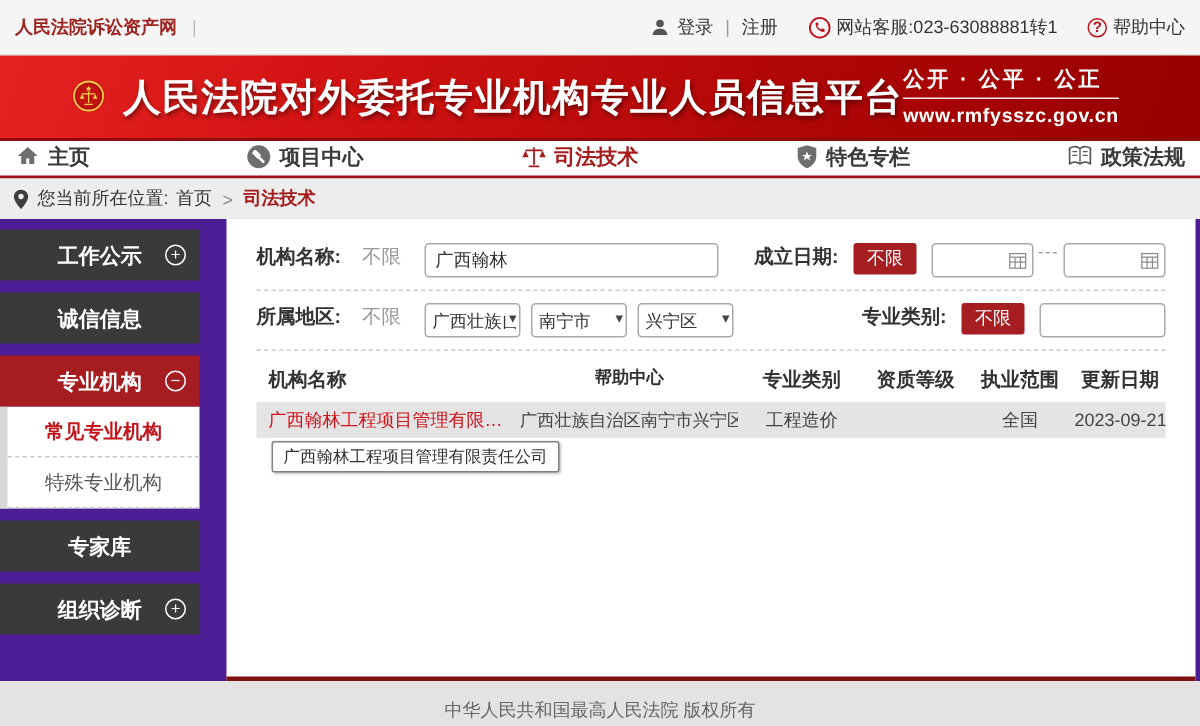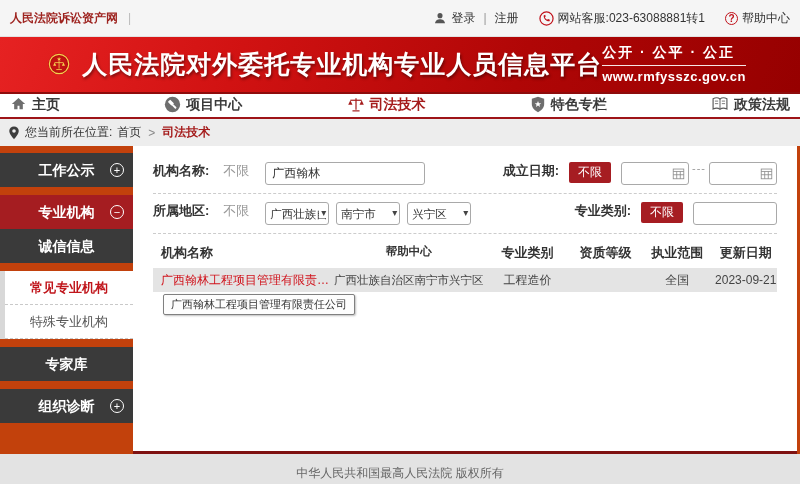--- a/index.html
+++ b/index.html
@@ -38,21 +38,21 @@
   .nav-item.active { color:#a51c1c; }
 
   
   .crumbbar { height:28px; background:#ededed; display:flex; align-items:center; gap:5px;
     padding:0 8px; font-size:12px; color:#333; }
   .crumb-link { cursor:pointer; }
   .crumb-sep { color:#888; margin:0 2px; }
   .crumb-current { color:#a51c1c; font-weight:bold; }
 
   
-  .content { height:315px; display:flex; background:#c2410c; }
+  .content { height:315px; display:flex; background:#4c1d95;gap:18px; }
   .sidebar { width:133px; padding-top:7px; flex:none; }
   .side-item { height:34px; line-height:34px; margin-bottom:8px; background:#3a3a3a; color:#fff;
     font-size:14px; font-weight:bold; text-align:center; position:relative; cursor:pointer; }
   .side-item.active { background:#a51d21; margin-bottom:0; }
   .circ { position:absolute; right:9px; top:50%; transform:translateY(-50%); width:14px; height:14px;
     border:1px solid #fff; border-radius:50%; font-size:11px; line-height:12px; font-weight:normal; text-align:center; }
   .side-sub { background:#fff; border-left:5px solid #d8d8d8; margin-bottom:8px; }
   .sub-item { height:34px; line-height:34px; text-align:center; font-size:13px; color:#555;
     border-bottom:1px dashed #c9c9c9; cursor:pointer; }
   .sub-item.active { color:#c0161c; font-weight:bold; }
@@ -62,21 +62,21 @@
 
   .frow { display:flex; align-items:center; justify-content:space-between;
     padding:8px 0; border-bottom:1px dashed #ccc; }
   .fgroup { display:flex; align-items:flex-start; }
   .flabel { font-size:13px; font-weight:bold; color:#333; white-space:nowrap; }
   .unlim-text { font-size:13px; color:#999; margin:0 16px 0 14px; cursor:pointer; }
   .unlim-btn { background:#a61d22; color:#fff; font-size:12px; padding:2px 9px; border-radius:2px;
     margin:0 10px 0 10px; cursor:pointer; border:none; white-space:nowrap; }
   .tinput { height:23px; border:1px solid #a9a9a9; border-radius:3px; background:#fff;
     font-size:12px; padding:0 6px; font-family:inherit; color:#333; }
-  .inp-name { width:160px; }
+  .inp-name { width:196px; }
   .inp-cat { width:84px; }
   .dateb { position:relative; width:68px; height:23px; border:1px solid #a9a9a9; border-radius:3px; background:#fff; cursor:pointer; }
   .dateb svg { position:absolute; right:3px; top:4px; }
   .date-sep { color:#999; font-size:11px; margin:0 3px; letter-spacing:1px; }
   .sel { position:relative; width:64px; height:23px; border:1px solid #a9a9a9; border-radius:3px;
     background:#fff; margin-right:7px; cursor:pointer; overflow:hidden; }
   .sel-text { position:absolute; left:4px; top:4px; font-size:11.5px; color:#333; white-space:nowrap; }
   .chev { position:absolute; right:2px; top:4px; font-size:10px; color:#444; background:#fff; padding-left:2px; }
 
   .btnrow { display:flex; justify-content:center; gap:16px; padding:9px 0 7px 0; }
@@ -214,26 +214,26 @@
     <span class="crumb-current">司法技术</span>
   </div>
 
   <div class="content">
 
     <div class="sidebar">
       <div class="side-item">
         <span>工作公示</span>
         <span class="circ">+</span>
       </div>
+      <div class="side-item">
+        <span>诚信信息</span>
+      </div>
       <div class="side-item active">
         <span>专业机构</span>
         <span class="circ">−</span>
-      </div>
-      <div class="side-item">
-        <span>诚信信息</span>
       </div>
       <div class="side-sub">
         <div class="sub-item active">常见专业机构</div>
         <div class="sub-item">特殊专业机构</div>
       </div>
       <div class="side-item">
         <span>专家库</span>
       </div>
       <div class="side-item">
         <span>组织诊断</span>

